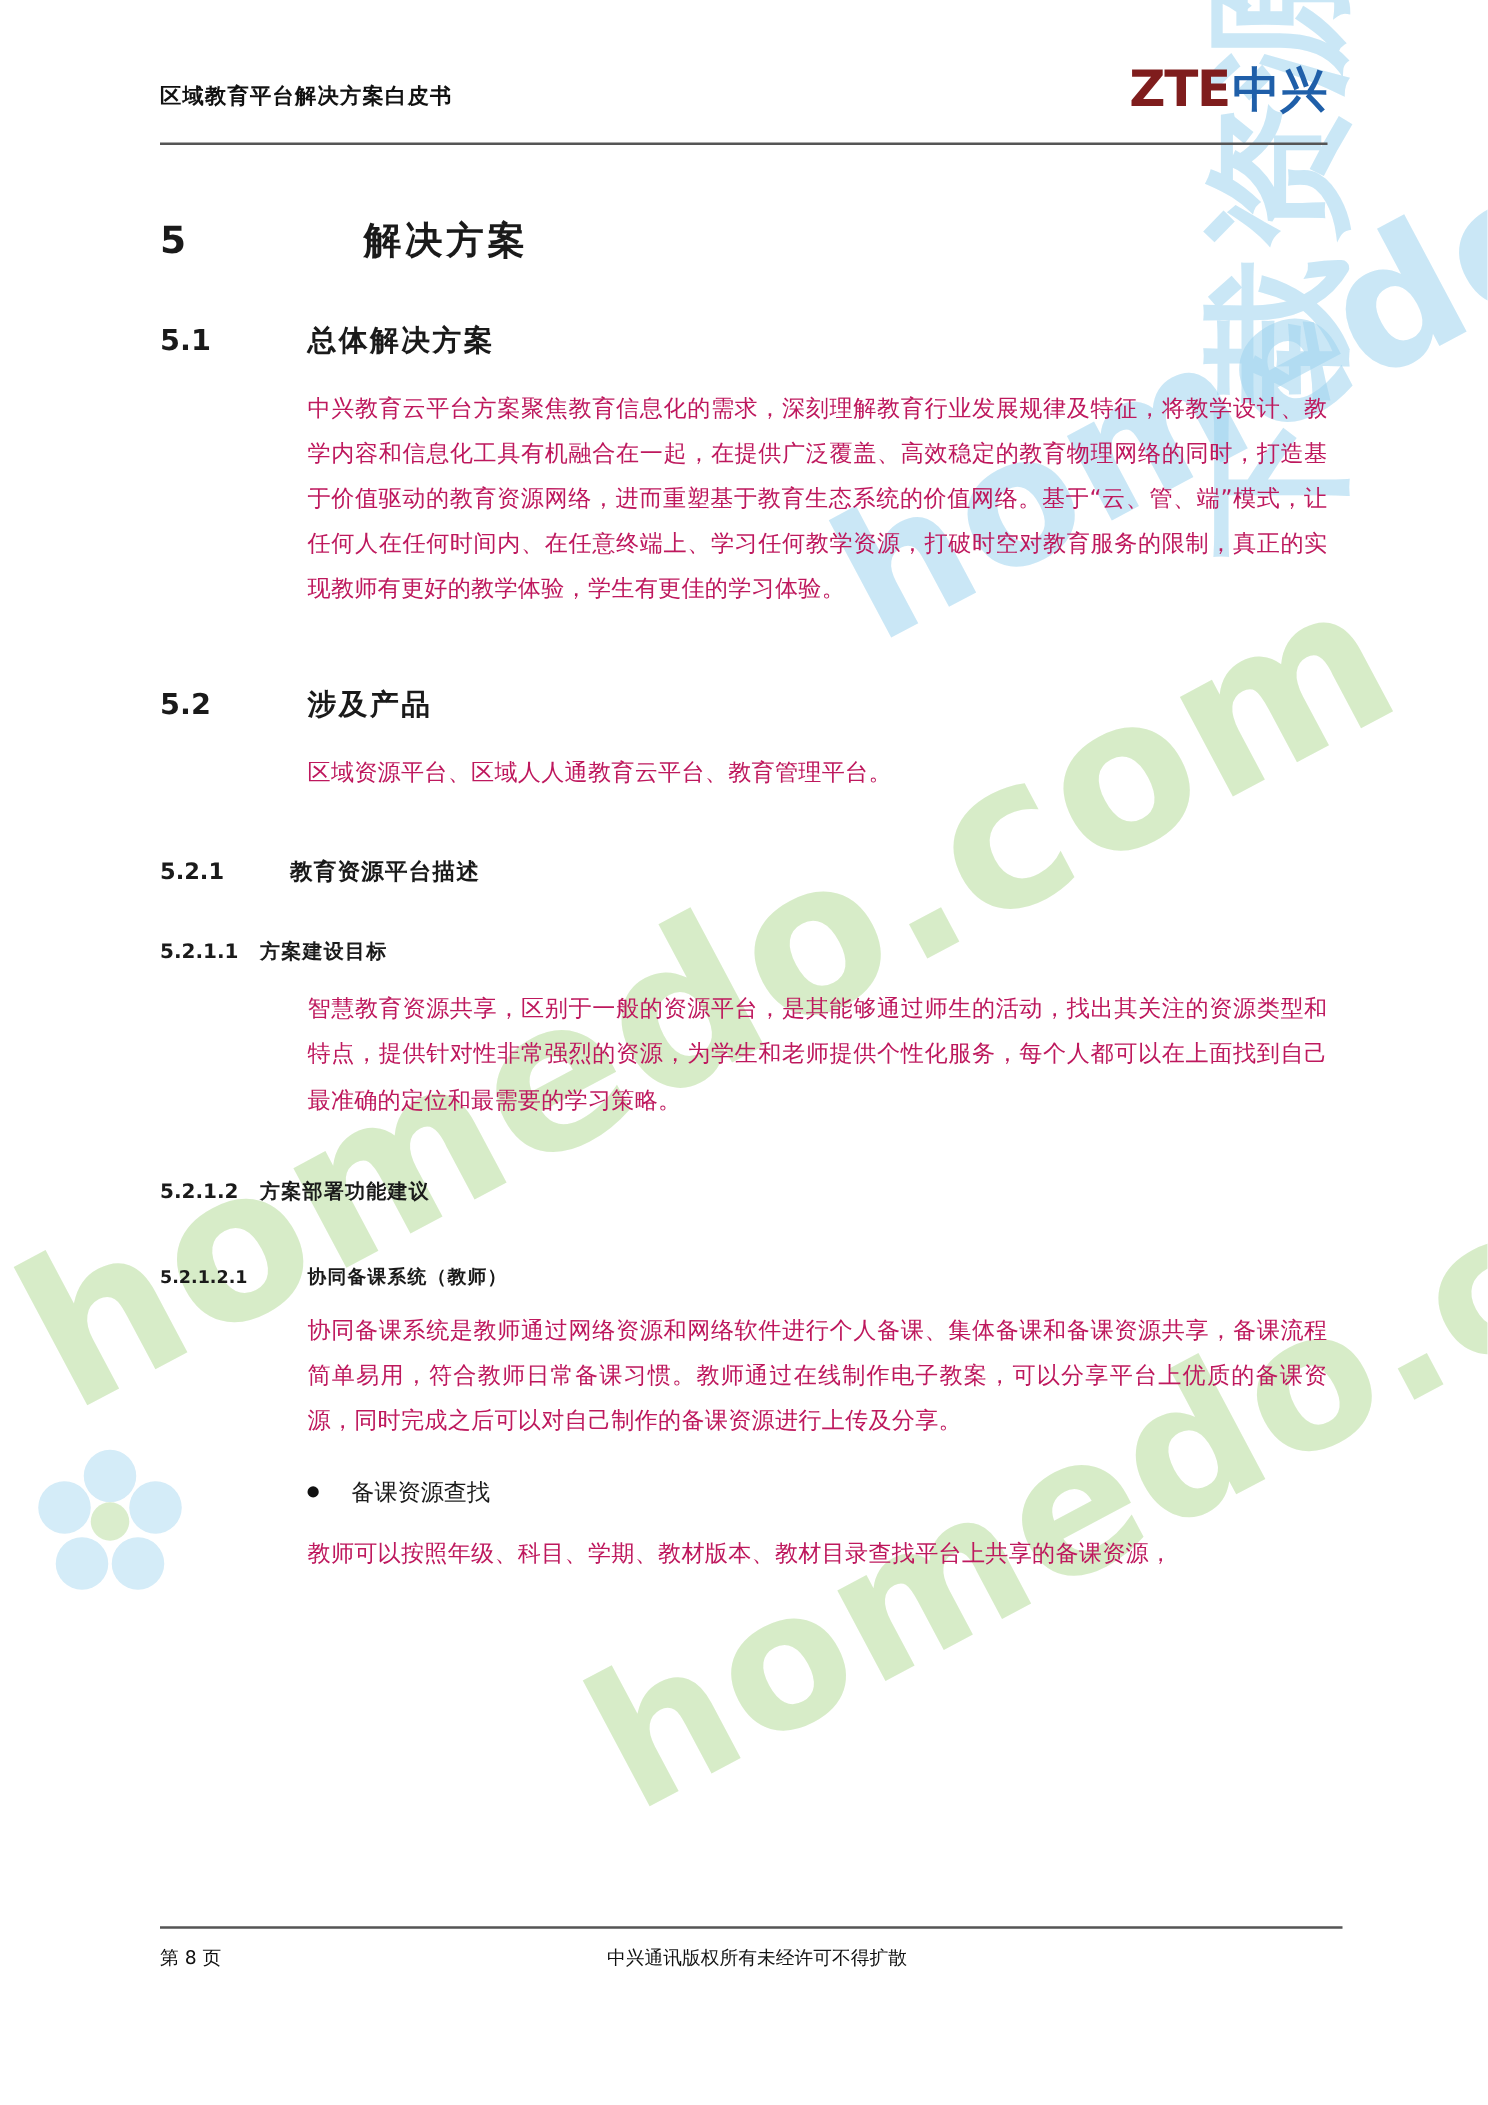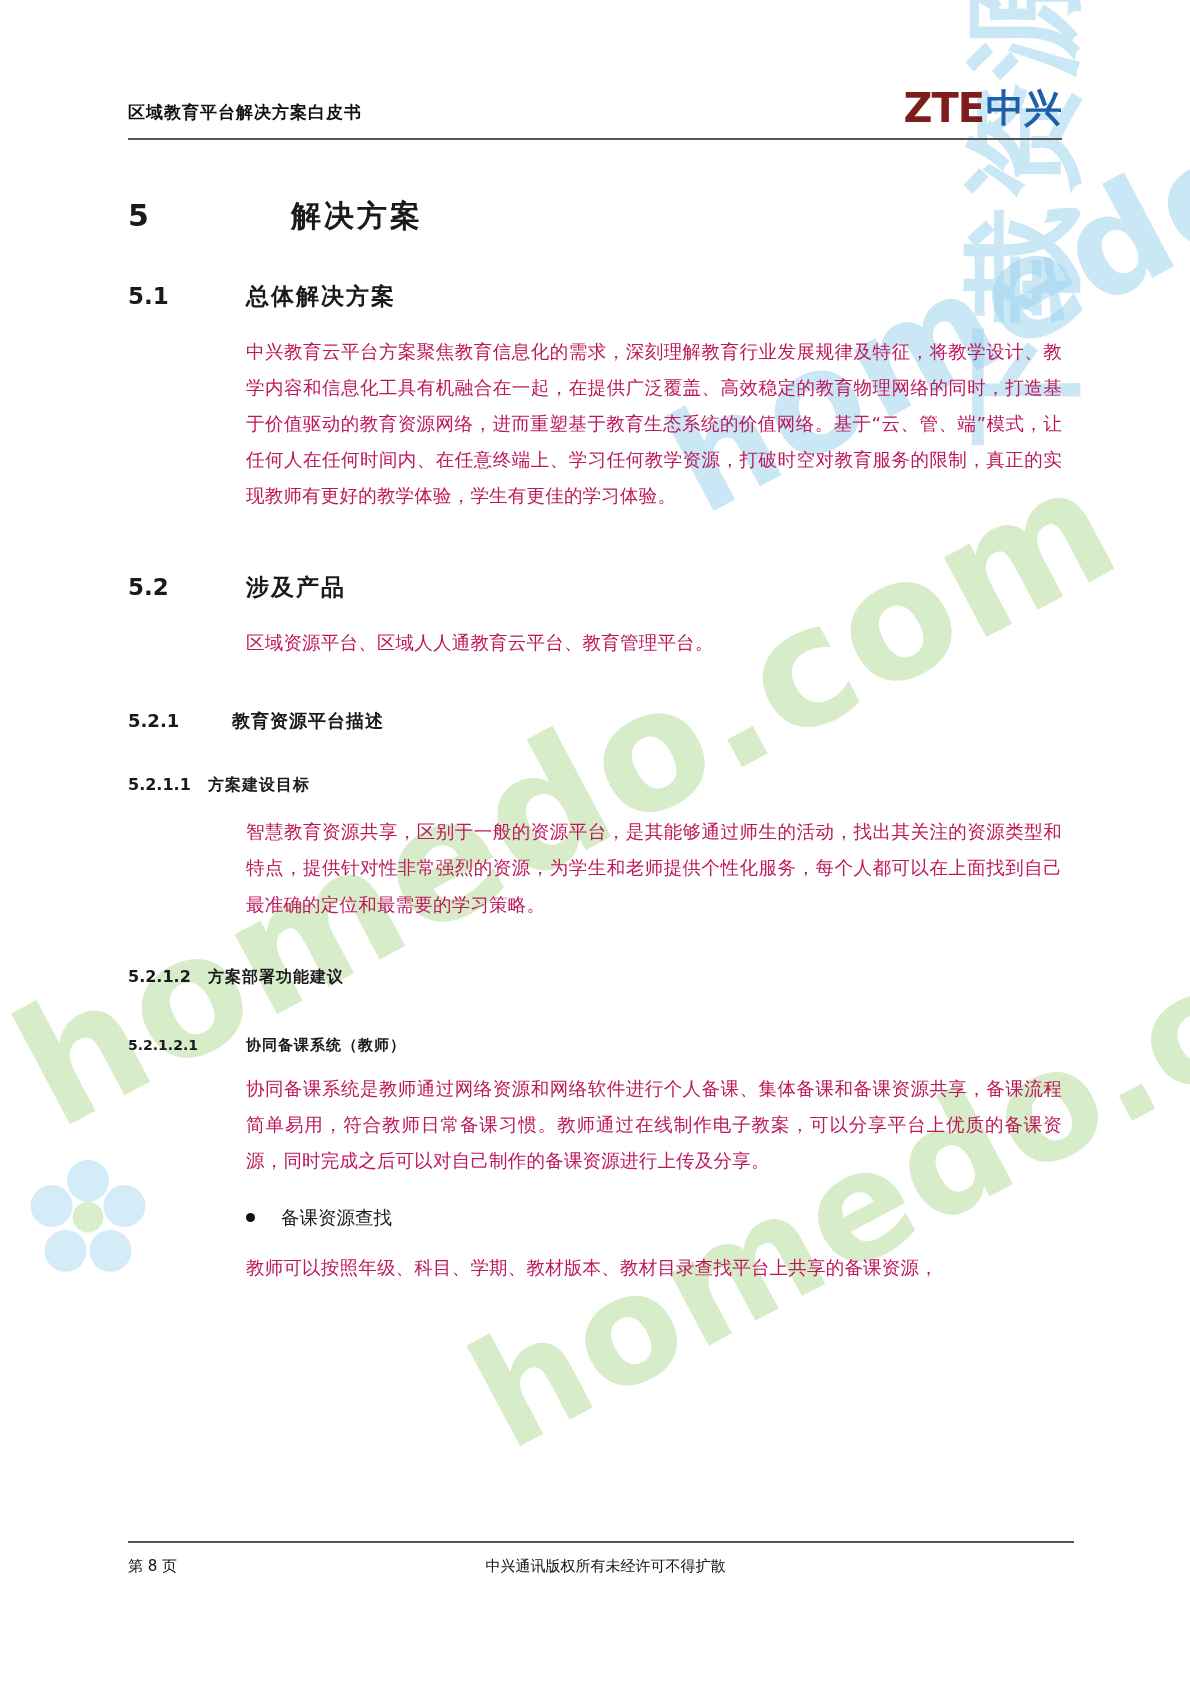--- a/index.html
+++ b/index.html
@@ -78,26 +78,26 @@
     z-index: 2;
     width: 1190px;
     height: 1684px;
     box-sizing: border-box;
     padding: 0 128px;
   }
 
   
   .header {
     position: relative;
-    height: 140px;
+    height: 116px;
     display: flex;
     align-items: flex-end;
     justify-content: space-between;
     border-bottom: 2.5px solid #555;
-    padding-bottom: 6px;
+    padding-bottom: 18px;
     box-sizing: border-box;
   }
   .header-title {
     font-family: "DejaVu Sans", "Liberation Sans", sans-serif;
     font-size: 17px;
     font-weight: bold;
     color: #111;
     letter-spacing: 1px;
     padding-bottom: 8px;
   }

